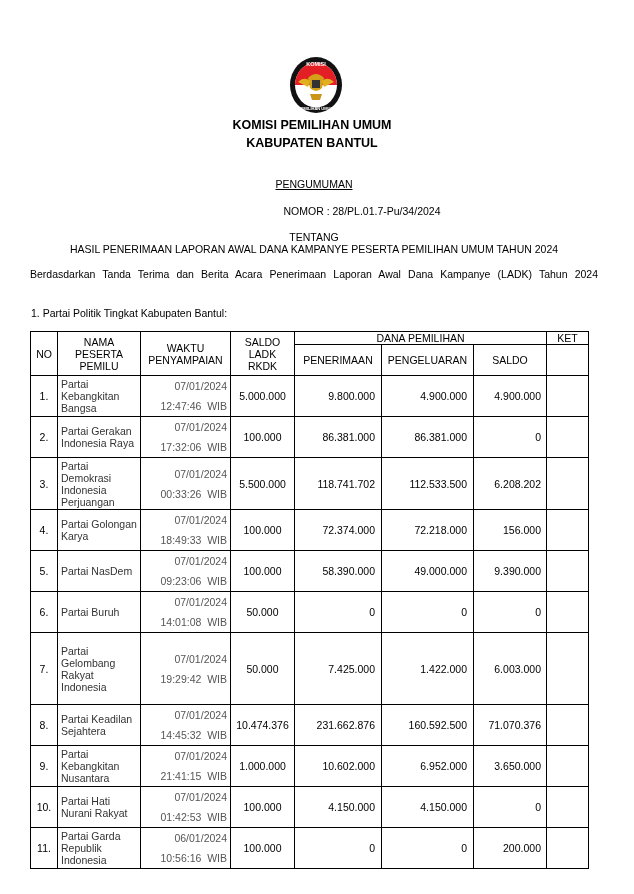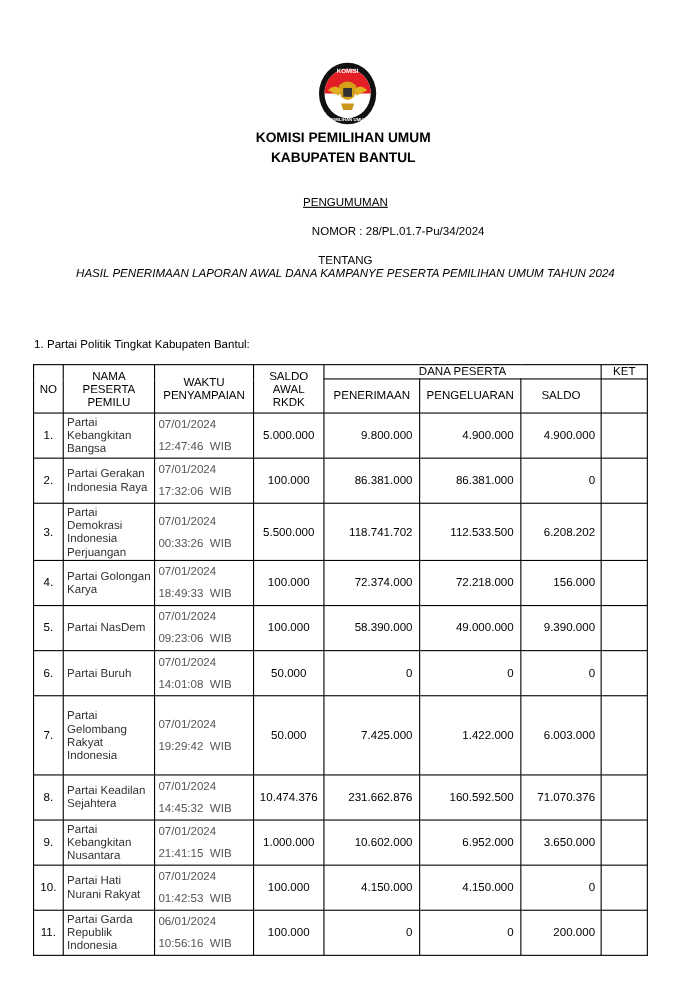--- a/index.html
+++ b/index.html
@@ -5,30 +5,30 @@
   html,body{margin:0;padding:0;background:#fff;}
   body{width:634px;height:894px;position:relative;font-family:"Liberation Sans",sans-serif;color:#000;overflow:hidden;}
   .logo{position:absolute;left:284px;top:56px;width:64px;height:58px;}
   .org{position:absolute;left:0;width:624px;text-align:center;font-weight:bold;font-size:12.5px;}
   .org1{top:118px;}
   .org2{top:136px;}
   .ctr{position:absolute;left:0;width:628px;text-align:center;font-size:10.5px;}
   .peng{top:178px;text-decoration:underline;}
   .nomor{top:205px;margin-left:48px;}
   .tentang{top:231px;}
-  .hasil{top:243px;font-style:italic;}
+  .hasil{top:243px;}
   .para{position:absolute;left:30px;width:568px;font-size:10.5px;text-align:justify;line-height:22px;top:263px;}
   .para .l1{text-align-last:justify;display:block;}
   .sec{position:absolute;left:31px;top:307px;font-size:10.5px;}
   table{position:absolute;left:30px;top:331px;border-collapse:collapse;font-size:10.5px;table-layout:fixed;}
   td,th{border:1.3px solid #000;padding:0 3px;}
   th{font-weight:normal;text-align:center;line-height:12px;}
   td.no{text-align:center;}
   td.name{color:#333;line-height:12px;}
-  td.time{text-align:left;color:#555;line-height:20px;}
+  td.time{text-align:right;color:#555;line-height:20px;}
   td.saldoawal{text-align:center;}
   td.num{text-align:right;padding-right:6px;}
   td.saldo{text-align:right;padding-right:5px;}
 </style>
 </head>
 <body>
 
 <svg class="logo" viewBox="0 0 64 58">
   <ellipse cx="32" cy="29" rx="26" ry="28" fill="#111"></ellipse>
   <ellipse cx="32" cy="29" rx="21" ry="22.5" fill="#fff"></ellipse>
@@ -44,42 +44,43 @@
 
 <div class="org org1">KOMISI PEMILIHAN UMUM</div>
 <div class="org org2">KABUPATEN BANTUL</div>
 
 <div class="ctr peng">PENGUMUMAN</div>
 <div class="ctr nomor">NOMOR : 28/PL.01.7-Pu/34/2024</div>
 <div class="ctr tentang">TENTANG</div>
 <div class="ctr hasil">HASIL PENERIMAAN LAPORAN AWAL DANA KAMPANYE PESERTA PEMILIHAN UMUM TAHUN 2024</div>
 
 <div class="para">
+  <span class="l1">Berdasdarkan Tanda Terima dan Berita Acara Penerimaan Laporan Awal Dana Kampanye (LADK) Tahun 2024</span>
 </div>
 
 <div class="sec">1.  Partai Politik Tingkat Kabupaten Bantul:</div>
 
 <table>
   <colgroup>
     <col style="width:27px">
       <col style="width:83px">
       <col style="width:90px">
       <col style="width:64px">
     <col style="width:87px">
       <col style="width:92px">
       <col style="width:73px">
       <col style="width:42px">
   </colgroup>
   <thead>
     <tr style="height:13px">
       <th rowspan="2">NO</th>
       <th rowspan="2">NAMA PESERTA PEMILU</th>
       <th rowspan="2">WAKTU PENYAMPAIAN</th>
-      <th rowspan="2">SALDO AWAL RKDK</th>
-      <th colspan="3">DANA PESERTA</th>
+      <th rowspan="2">SALDO LADK RKDK</th>
+      <th colspan="3">DANA PEMILIHAN</th>
       <th>KET</th>
     </tr>
     <tr style="height:31px">
       <th>PENERIMAAN</th>
       <th>PENGELUARAN</th>
       <th>SALDO</th>
       <th></th>
     </tr>
   </thead>
   <tbody id="tbody">

